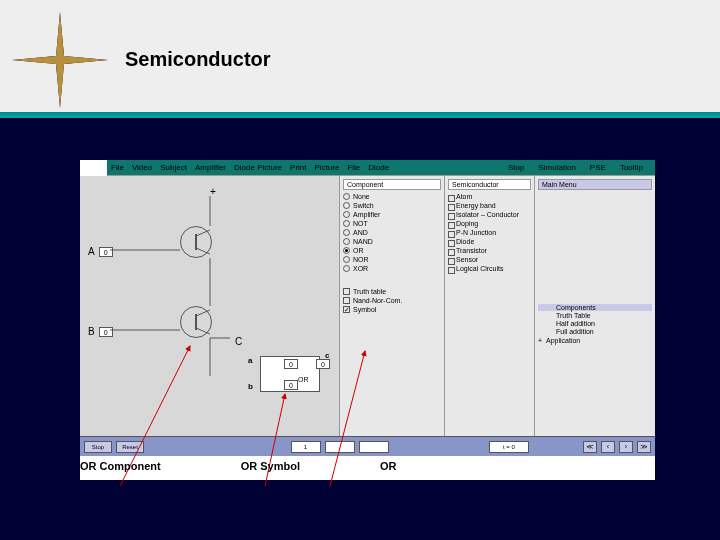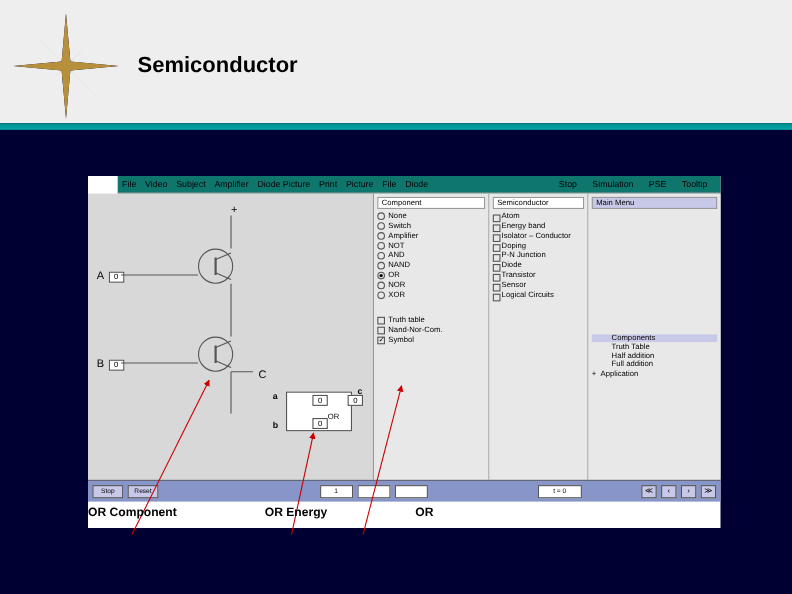--- a/index.html
+++ b/index.html
@@ -277,17 +277,17 @@
         <div class="nav-btn">‹</div>
         <div class="nav-btn">›</div>
         <div class="nav-btn">≫</div>
       </div>
 
     </div>
   </div>
 
   <div class="annotations">
     <span>OR Component</span>
-    <span>OR Energy</span>
+    <span>OR Symbol</span>
     <span>OR</span>
   </div>
 
 </div>
 
 </body></html>

